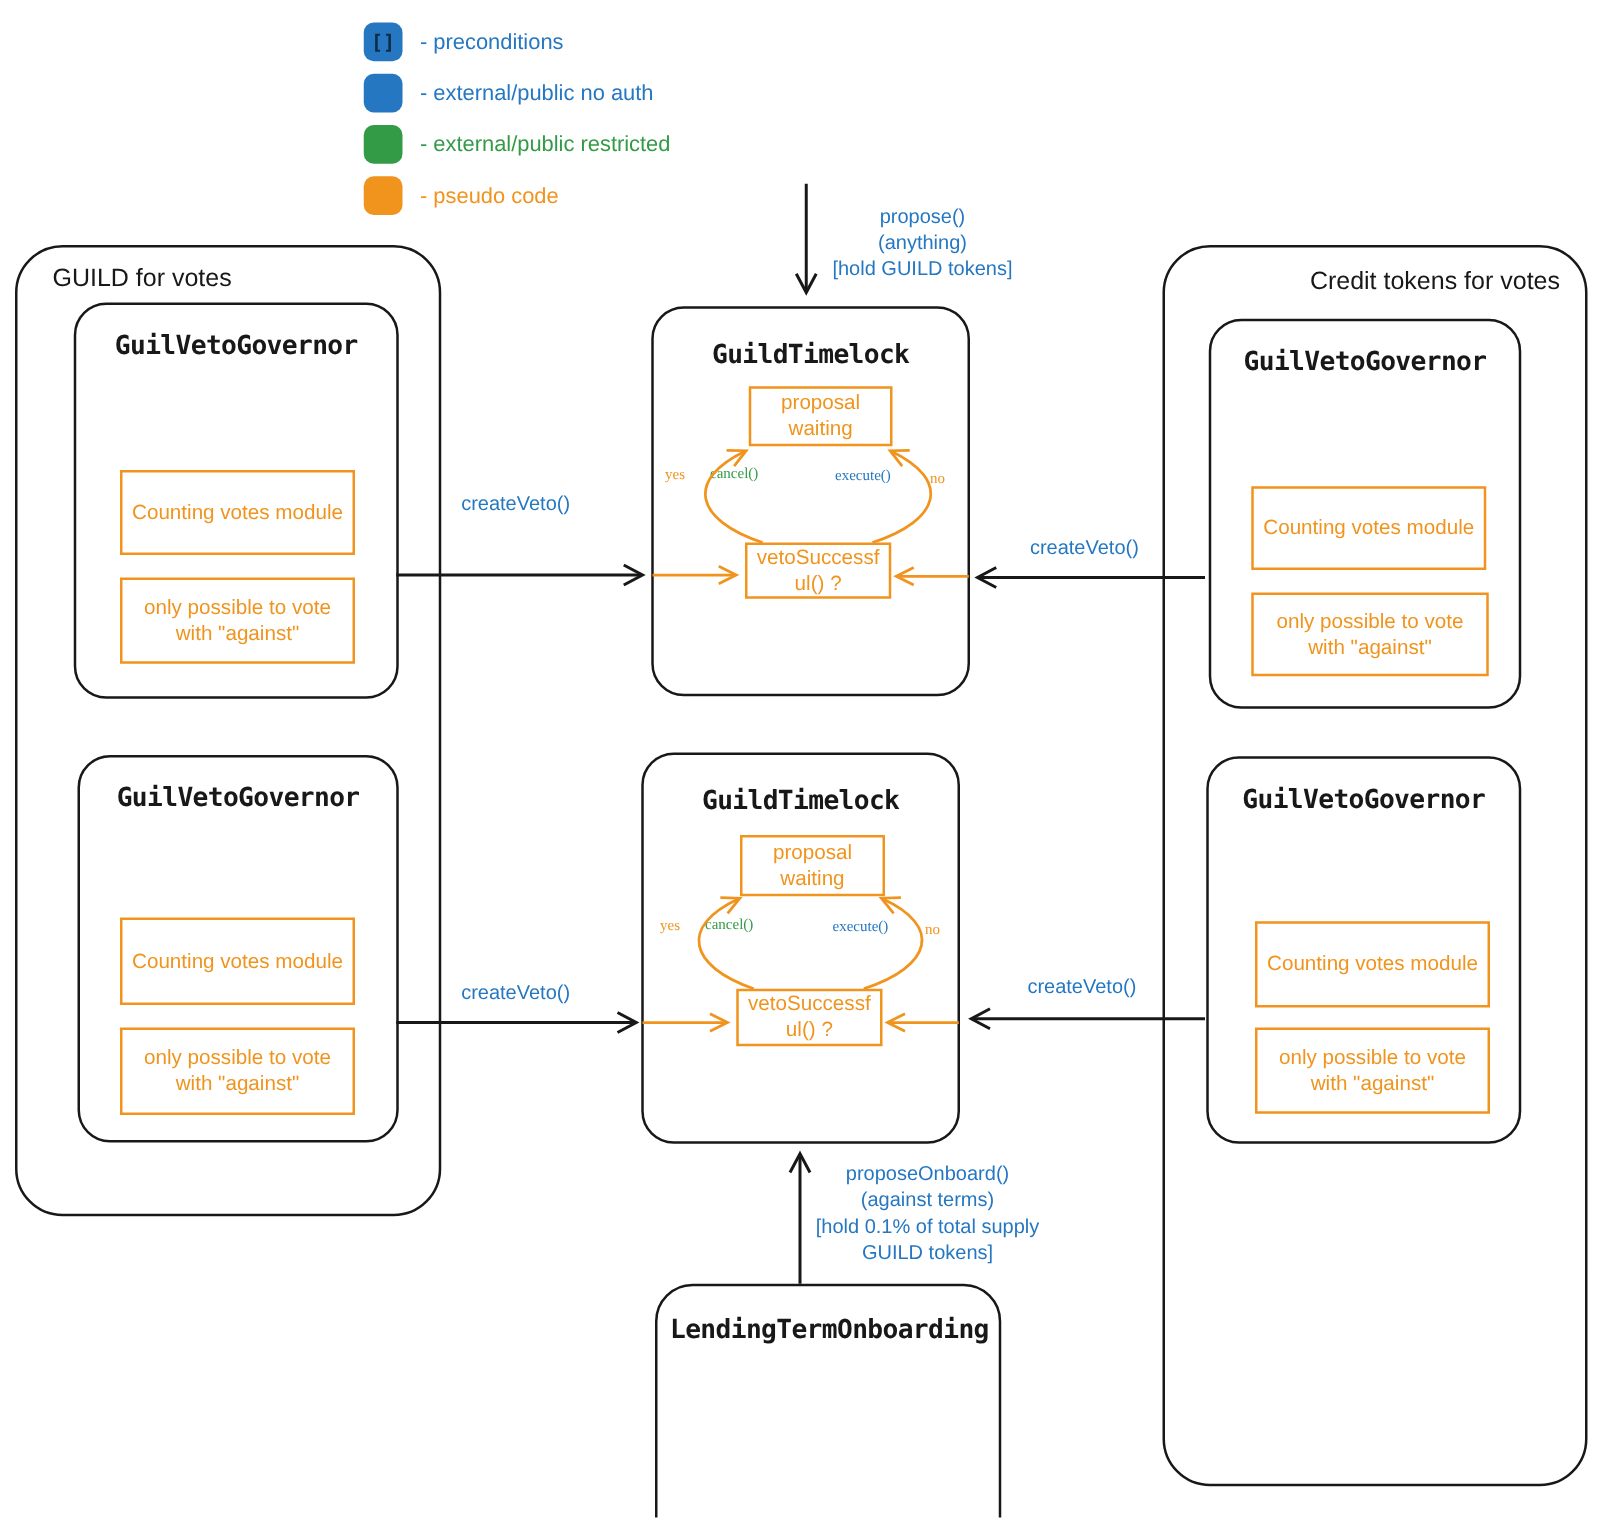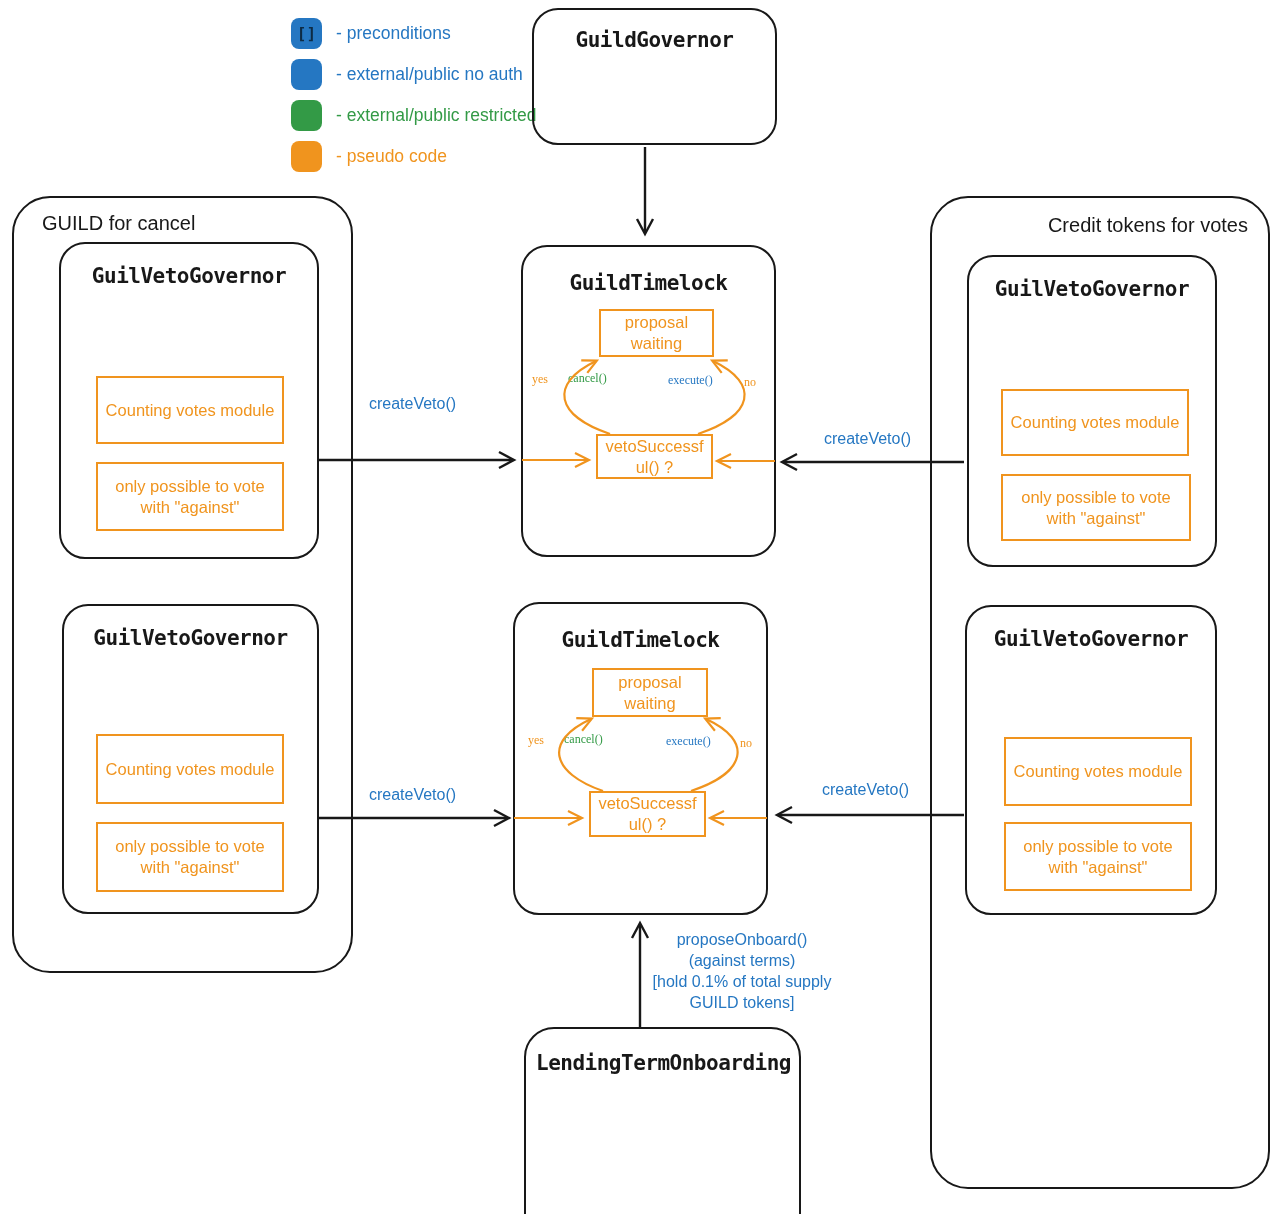--- a/index.html
+++ b/index.html
@@ -83,27 +83,29 @@
     <div class="lrow" style="top:100px">
       <span class="sw sw-green"></span>
       <span class="ltext c-green">- external/public restricted</span>
     </div>
     <div class="lrow" style="top:141px">
       <span class="sw sw-orange"></span>
       <span class="ltext c-orange">- pseudo code</span>
     </div>
   </div>
 
-  <div class="bbox" style="left:532px;top:8px;width:245px;height:137px;">
-    <div class="btitle" style="margin-top:18px">GuildGovernor</div>
-  </div>
-
+
+  <div class="elabel" style="left:648px;top:163px;width:180px;">
+    <div>propose()</div>
+    <div>(anything)</div>
+    <div>[hold GUILD tokens]</div>
+  </div>
 
   <div class="bbox group" style="left:12px;top:196px;width:341px;height:777px;">
-    <div class="gtitle" style="left:28px;top:14px;">GUILD for cancel</div>
+    <div class="gtitle" style="left:28px;top:14px;">GUILD for votes</div>
 
     <div class="bbox" style="left:45px;top:44px;width:260px;height:317px;">
       <div class="btitle" style="margin-top:20px">GuilVetoGovernor</div>
       <div class="obox" style="left:35px;top:132px;width:188px;height:68px;">Counting votes module</div>
       <div class="obox ml" style="left:35px;top:218px;width:188px;height:69px;">only possible to vote
 with "against"</div>
     </div>
 
     <div class="bbox" style="left:48px;top:406px;width:257px;height:310px;">
       <div class="btitle" style="margin-top:20px">GuilVetoGovernor</div>

